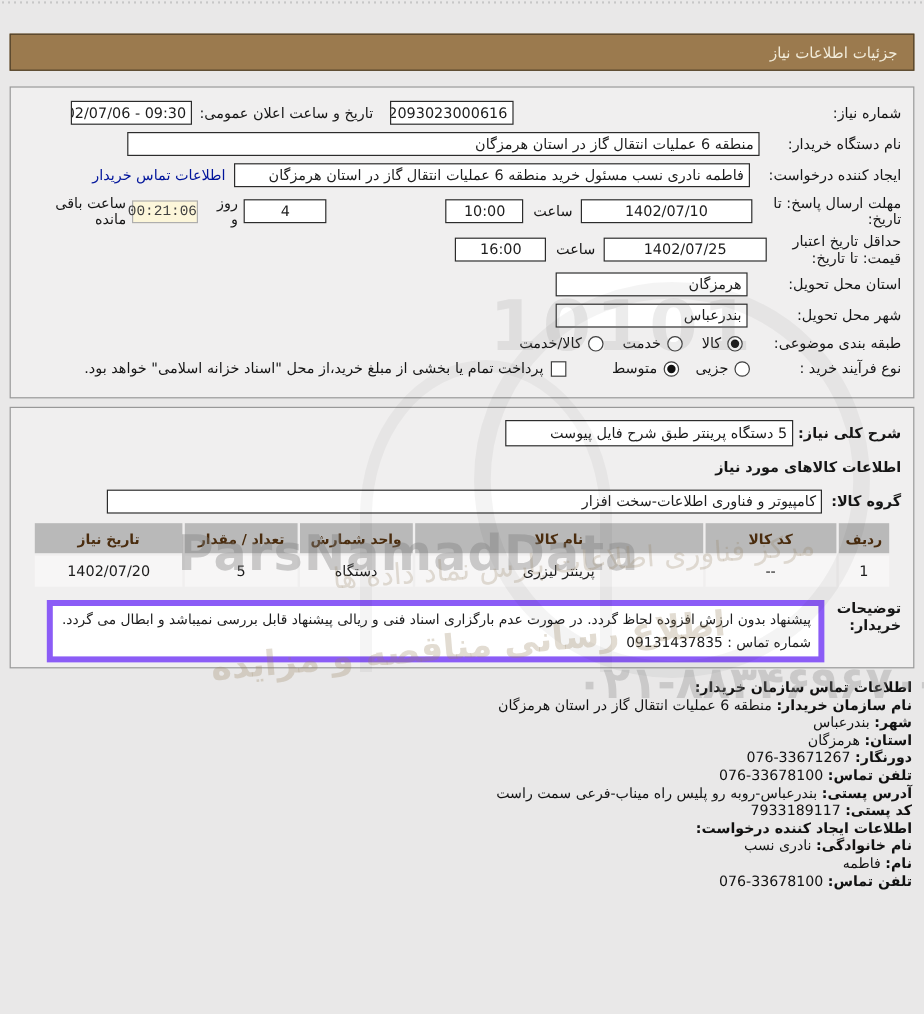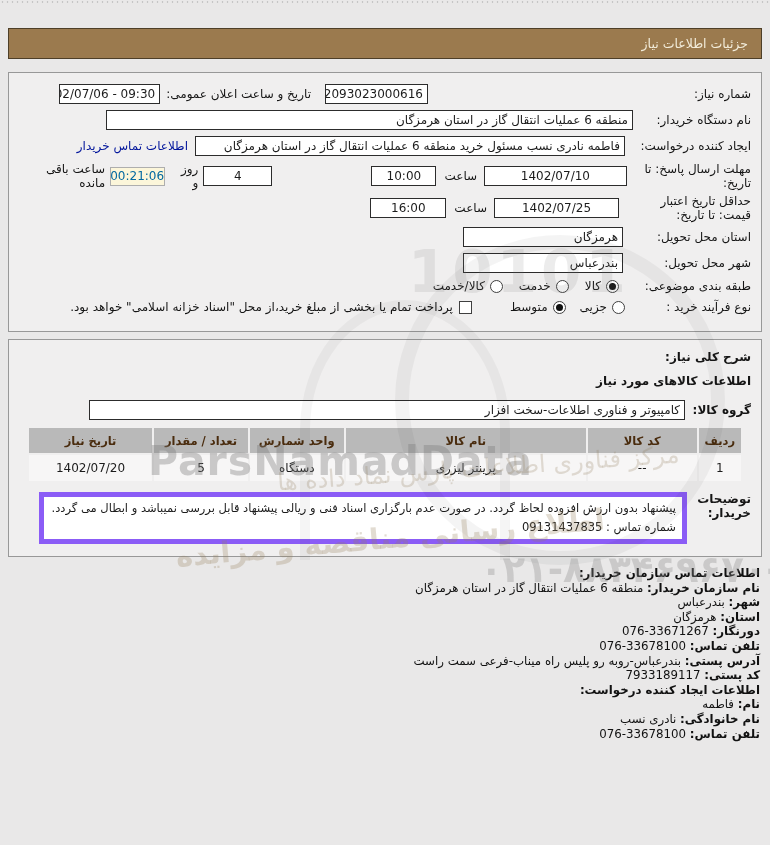--- a/index.html
+++ b/index.html
@@ -36,22 +36,22 @@
   .lbl.two div{ line-height:14px;text-align:right; }
   .b{ font-weight:bold; }
   
   .ibox{
     background:#fff; border:1px solid #2c2c2c; height:20px;
     line-height:18px; padding:0 4px; overflow:hidden; white-space:nowrap;
   }
   .center{ text-align:center; }
   .rt{ text-align:right; }
   .countdown{
-    background:#fcf6da; border:1px solid #aeaeae; color:#0369a1;
-    height:19px; line-height:17px; text-align:center;
+    background:#fcf6da; border:1px solid #aeaeae; color:#404040;
+    height:19px; line-height:17px; text-align:center;font-family:Liberation Mono, monospace;
   }
   .link{ color:#00149b; cursor:pointer; }
   
   .radio{ width:13px; height:13px; border:1px solid #3f3f3f; border-radius:50%;
           background:#fff; display:inline-block; position:relative; flex:none; }
   .radio.checked::after{ content:""; position:absolute; top:2px; left:2px; right:2px; bottom:2px;
           background:#101010; border-radius:50%; }
   .checkbox{ width:13px; height:13px; border:1px solid #3f3f3f; background:#fff;
           display:inline-block; flex:none; }
   
@@ -131,21 +131,21 @@
     <span class="lbl" style="margin-right:5px">روز و</span>
     <div class="countdown" style="width:55px; margin-right:7px">00:21:06</div>
     <span class="lbl" style="margin-right:5px">ساعت باقی مانده</span>
   </div>
 
   <div class="row" style="margin-bottom:5px">
     <div class="lbl two" style="width:112px">
       <div>حداقل تاریخ اعتبار</div>
       <div>قیمت: تا تاریخ:</div>
     </div>
-    <div class="ibox center" style="width:125px; margin-right:20px">1402/07/25</div>
+    <div class="ibox center" style="width:136px; margin-right:0">1402/07/25</div>
     <span class="lbl" style="margin-right:7px">ساعت</span>
     <div class="ibox center" style="width:76px; margin-right:8px">16:00</div>
   </div>
 
   <div class="row">
     <span class="lbl" style="width:112px">استان محل تحویل:</span>
     <div class="ibox rt" style="width:160px; margin-right:16px">هرمزگان</div>
   </div>
 
   <div class="row">
@@ -171,20 +171,21 @@
     <span class="lbl" style="margin-right:5px">متوسط</span>
     <span class="checkbox" style="margin-right:38px"></span>
     <span class="lbl" style="margin-right:6px">پرداخت تمام یا بخشی از مبلغ خرید،از محل "اسناد خزانه اسلامی" خواهد بود.</span>
   </div>
 </div>
 
 <div class="panel panel2">
 
   <div class="row">
     <span class="lbl b" style="width:90px">شرح کلی نیاز:</span>
+    <div class="ibox rt" style="width:240px; height:22px; line-height:20px">5 دستگاه پرینتر طبق شرح فایل پیوست</div>
   </div>
 
   <div class="lbl b" style="margin:10px 0 12px">اطلاعات کالاهای مورد نیاز</div>
 
   <div class="row">
     <span class="lbl b" style="width:64px">گروه کالا:</span>
     <div class="ibox rt" style="width:596px; margin-right:2px">کامپیوتر و فناوری اطلاعات-سخت افزار</div>
   </div>
 
   <table class="goods">
@@ -230,22 +231,22 @@
 <div class="contact">
   <div><span class="b">اطلاعات تماس سازمان خریدار:</span></div>
   <div><span class="b">نام سازمان خریدار:</span> <span>منطقه 6 عملیات انتقال گاز در استان هرمزگان</span></div>
   <div><span class="b">شهر:</span> <span>بندرعباس</span></div>
   <div><span class="b">استان:</span> <span>هرمزگان</span></div>
   <div><span class="b">دورنگار:</span> <span>33671267-076</span></div>
   <div><span class="b">تلفن تماس:</span> <span>33678100-076</span></div>
   <div><span class="b">آدرس پستی:</span> <span>بندرعباس-روبه رو پلیس راه میناب-فرعی سمت راست</span></div>
   <div><span class="b">کد پستی:</span> <span>7933189117</span></div>
   <div><span class="b">اطلاعات ایجاد کننده درخواست:</span></div>
+  <div><span class="b">نام خانوادگی:</span> <span>نادری نسب</span></div>
   <div><span class="b">نام:</span> <span>فاطمه</span></div>
-  <div><span class="b">نام خانوادگی:</span> <span>نادری نسب</span></div>
   <div><span class="b">تلفن تماس:</span> <span>33678100-076</span></div>
 </div>
 
 <div class="wm wm-circle1"></div>
 <div class="wm wm-circle2"></div>
 <div class="wm wm-binary">10101</div>
 <div class="wm wm-brand">ParsNamadData</div>
 <div class="wm wm-slogan2">مرکز فناوری اطلاعات پارس نماد داده ها</div>
 <div class="wm wm-slogan1">اطلاع رسانی مناقصه و مزایده</div>
 <div class="wm wm-phone">۰۲۱-۸۸۳۴۶۹۶۷۰-۵</div>

